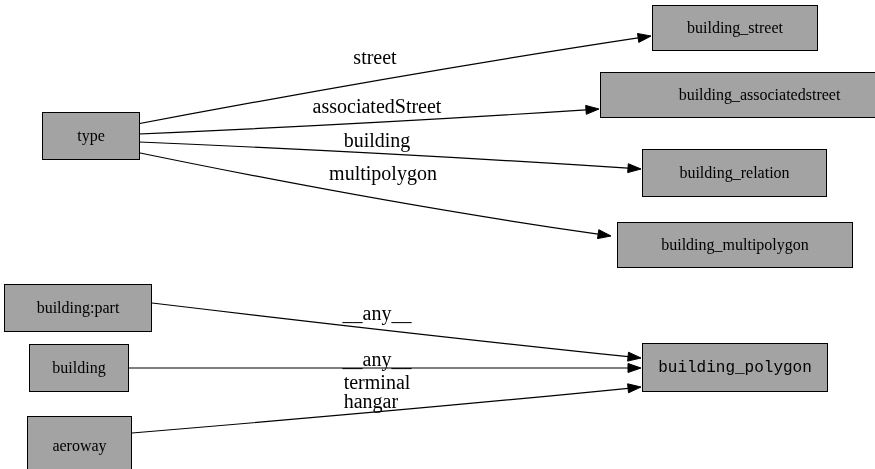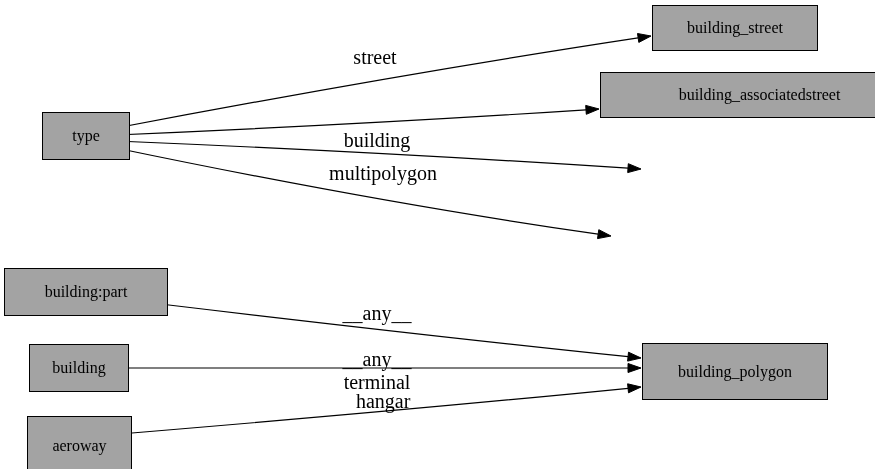--- a/index.html
+++ b/index.html
@@ -44,21 +44,21 @@
     font-size: 16px;
     line-height: 1;
     white-space: nowrap;
   }
   .edge-label {
     position: absolute;
     transform: translate(-50%, -50%);
     font-size: 20px;
     line-height: 19px;
     white-space: pre-line;
-    text-align: right;
+    text-align: left;
   }
 </style>
 </head>
 <body>
 
 <div id="canvas">
   <svg id="edge-layer" xmlns="http://www.w3.org/2000/svg">
       <path d="M116,128 Q400,74 638.1,37.9" class="edge-line"></path>
       <polygon points="651,36 638.8,42.4 637.5,33.5" class="arrowhead"></polygon>
       <path d="M116,135 Q370,124 586.0,109.8" class="edge-line"></path>
@@ -67,41 +67,48 @@
       <polygon points="641,169 627.7,172.6 628.3,163.7" class="arrowhead"></polygon>
       <path d="M116,148 Q380,203 598.1,234.2" class="edge-line"></path>
       <polygon points="611,236 597.5,238.6 598.8,229.7" class="arrowhead"></polygon>
       <path d="M152,303 Q420,335 628.1,356.7" class="edge-line"></path>
       <polygon points="641,358 627.6,361.1 628.5,352.2" class="arrowhead"></polygon>
       <path d="M129,368 Q385,368 628.0,368.0" class="edge-line"></path>
       <polygon points="641,368 628.0,372.5 628.0,363.5" class="arrowhead"></polygon>
       <path d="M132,433 Q420,409 628.1,388.3" class="edge-line"></path>
       <polygon points="641,387 628.5,392.8 627.6,383.8" class="arrowhead"></polygon>
     </svg>
-<div class="node" style="left: 42px; top: 112px; width: 88px; height: 48px;">
+<div class="node" style="left: 42px; top: 112px; width: 98px; height: 48px;">
       <span>type</span>
     </div>
     <div class="node" style="left: 652px; top: 5px; width: 166px; height: 46px;">
       <span>building_street</span>
     </div>
     <div class="node" style="left: 600px; top: 72px; width: 319px; height: 46px;">
       <span>building_associatedstreet</span>
     </div>
-    <div class="node" style="left: 4px; top: 268px; width: 164px; height: 48px;">
+    <div class="node" style="left: 642px; top: 149px; width: 185px; height: 48px;">
+      <span>building_relation</span>
+    </div>
+    <div class="node" style="left: 617px; top: 222px; width: 236px; height: 46px;">
+      <span>building_multipolygon</span>
+    </div>
+    <div class="node" style="left: 4px; top: 284px; width: 148px; height: 48px;">
       <span>building:part</span>
     </div>
     <div class="node" style="left: 29px; top: 344px; width: 100px; height: 48px;">
       <span>building</span>
     </div>
     <div class="node" style="left: 27px; top: 416px; width: 105px; height: 59px;">
       <span>aeroway</span>
     </div>
-    <div class="node" style="left: 642px; top: 343px; width: 186px; height: 57px;">
+    <div class="node" style="left: 642px; top: 343px; width: 186px; height: 49px; font-family: Liberation Mono, monospace;">
       <span>building_polygon</span>
     </div>
     <div class="edge-label" style="left: 375px; top: 57px;">street</div>
+    <div class="edge-label" style="left: 377px; top: 106px;">associatedStreet</div>
     <div class="edge-label" style="left: 377px; top: 140px;">building</div>
     <div class="edge-label" style="left: 383px; top: 173px;">multipolygon</div>
     <div class="edge-label" style="left: 377px; top: 313px;">__any__</div>
     <div class="edge-label" style="left: 377px; top: 359px;">__any__</div>
     <div class="edge-label" style="left: 377px; top: 392px;">terminal
 hangar</div>
   </div>
 
 </body></html>

